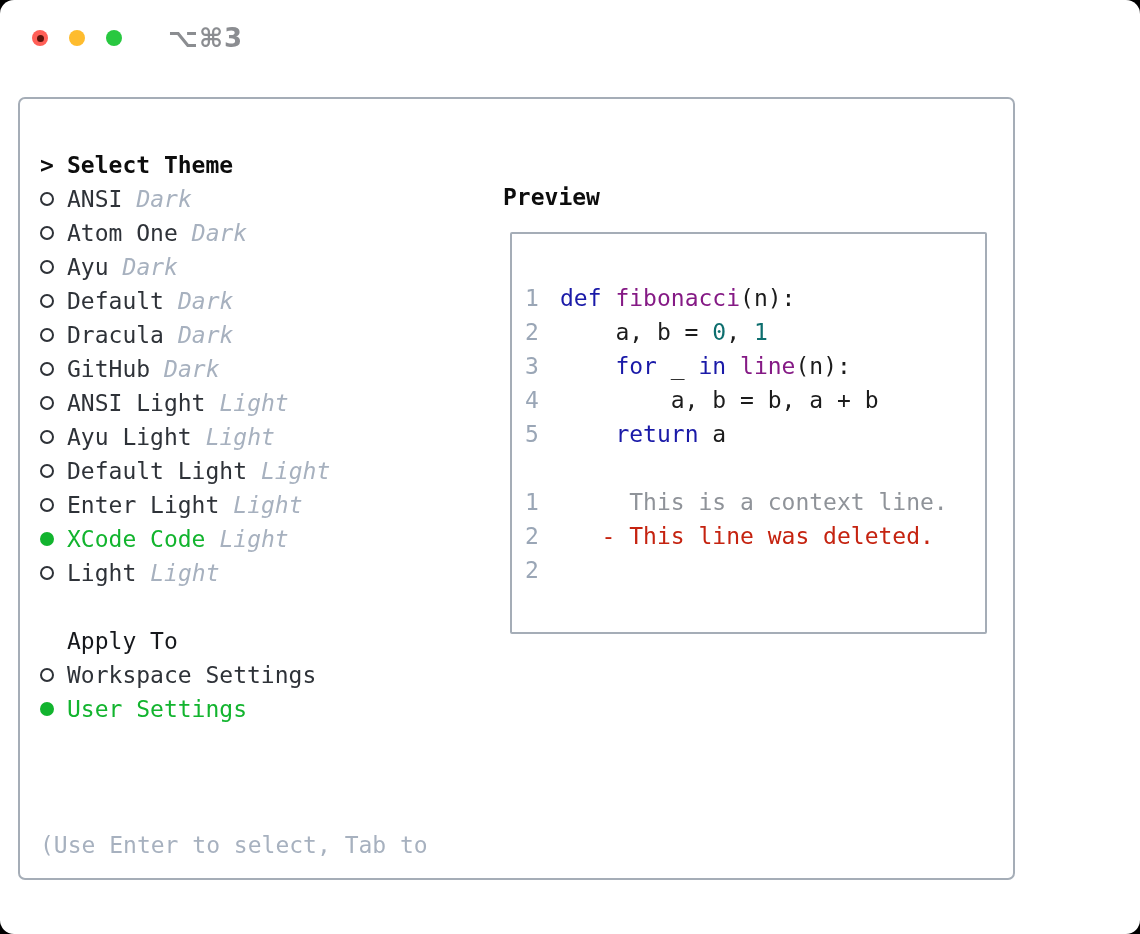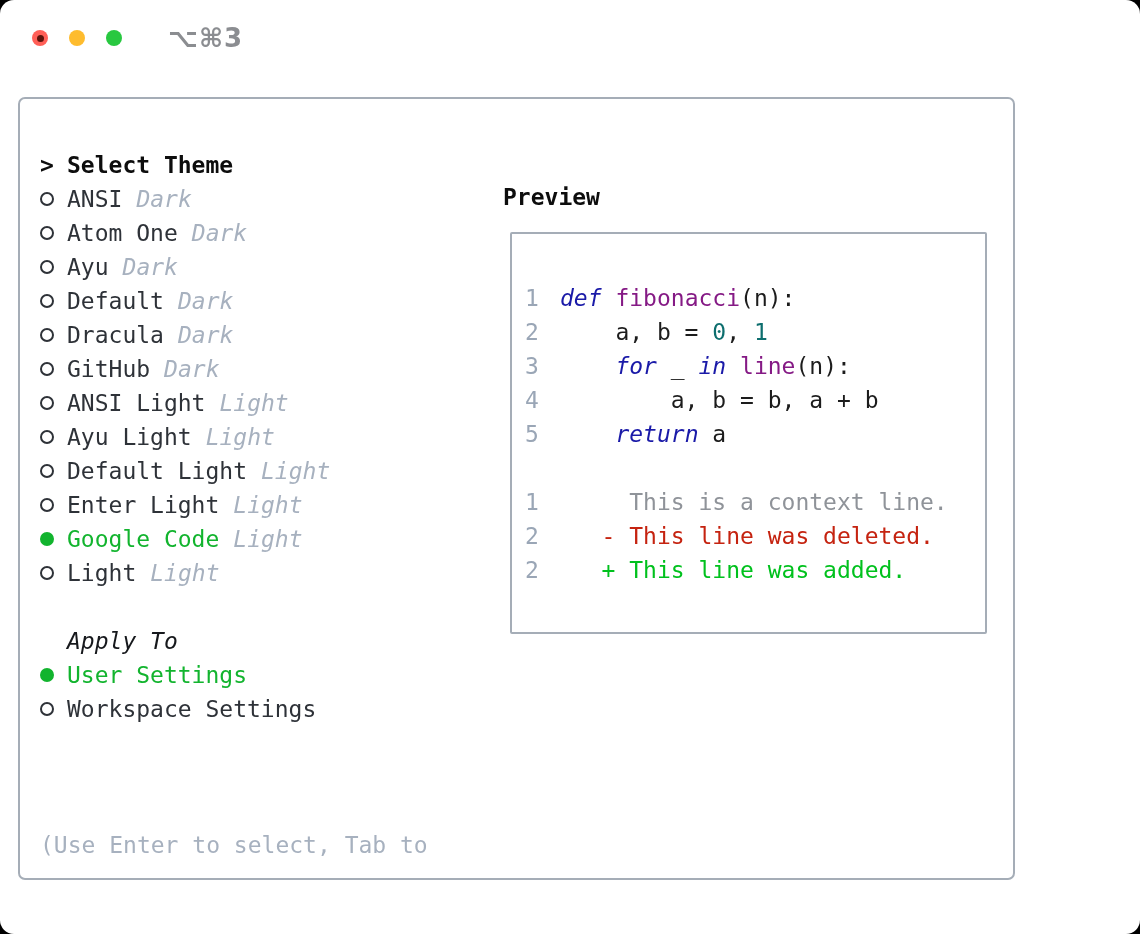--- a/index.html
+++ b/index.html
@@ -35,33 +35,33 @@
   .row{display:flex;align-items:center;height:34px;font-size:23px;white-space:pre;}
   .bullet-col{width:27px;display:inline-flex;align-items:center;flex:0 0 27px;}
   .prompt{font-weight:bold;color:#0d0d0d;}
   .list-title{font-weight:bold;color:#0d0d0d;}
   .radio{width:14px;height:14px;border:2px solid var(--text_dark);border-radius:50%;box-sizing:border-box;display:inline-block;}
   .radio.filled{background:var(--accent_green);border-color:var(--accent_green);}
   .theme-name{color:var(--text_dark);}
   .row.selected .theme-name{color:var(--accent_green);}
   .theme-variant{color:var(--muted);margin-left:14px;font-style:italic;}
   .apply-block{margin-top:34px;}
-  .apply-title{color:#16181c;font-style:italic;}
+  .apply-title{color:#16181c;}
   .hint{margin-top:34px;font-size:23px;line-height:34px;color:var(--muted);white-space:pre;}
   
   .preview-title{font-size:23px;font-weight:bold;color:#0d0d0d;height:34px;display:flex;align-items:center;}
   .preview-box{
     margin-top:18px;margin-left:7px;width:477px;height:402px;
     border:2px solid var(--border);border-radius:2px;box-sizing:border-box;
     padding:47px 0 0 13px;overflow:hidden;
   }
   .code-line{display:flex;height:34px;align-items:center;font-size:23px;white-space:pre;}
   .gutter{display:inline-block;width:35px;flex:0 0 35px;color:var(--gutter);}
   .seg-pl{color:var(--plain);}
-  .seg-kw{color:var(--keyword_blue);font-style:italic;}
+  .seg-kw{color:var(--keyword_blue);}
   .seg-fn{color:var(--function_purple);}
   .seg-lit{color:var(--literal_teal);}
   .seg-ctx{color:var(--context_gray);text-align:right;}
   .seg-del{color:var(--deleted_red);}
   .seg-add{color:var(--added_green);}
 </style>
 </head>
 <body>
 
 <div class="window">
@@ -129,44 +129,44 @@
     <span class="theme-name">Default Light</span>
     <span class="theme-variant">Light</span>
   </div>
           <div class="row">
     <span class="bullet-col"><span class="radio"></span></span>
     <span class="theme-name">Enter Light</span>
     <span class="theme-variant">Light</span>
   </div>
           <div class="row selected">
     <span class="bullet-col"><span class="radio filled"></span></span>
-    <span class="theme-name">Google Code</span>
+    <span class="theme-name">XCode Code</span>
     <span class="theme-variant">Light</span>
   </div>
           <div class="row">
     <span class="bullet-col"><span class="radio"></span></span>
     <span class="theme-name">Light</span>
     <span class="theme-variant">Light</span>
   </div>
         </div>
 
       <div class="apply-block">
         <div class="row">
           <span class="bullet-col"></span>
           <span class="apply-title">Apply To</span>
         </div>
         <div id="apply-list">
+            <div class="row">
+    <span class="bullet-col"><span class="radio"></span></span>
+    <span class="theme-name">Workspace Settings</span>
+    
+  </div>
             <div class="row selected">
     <span class="bullet-col"><span class="radio filled"></span></span>
     <span class="theme-name">User Settings</span>
-    
-  </div>
-            <div class="row">
-    <span class="bullet-col"><span class="radio"></span></span>
-    <span class="theme-name">Workspace Settings</span>
     
   </div>
           </div>
       </div>
 
       <div class="hint">
         <div>(Use Enter to select, Tab to</div>
         <div>change focus)</div>
       </div>
     </div>
@@ -193,18 +193,18 @@
     <span class="gutter"></span>
   </div>
           <div class="code-line">
     <span class="gutter">1</span>
   <span class="seg-ctx">     This is a context line.</span></div>
           <div class="code-line">
     <span class="gutter">2</span>
   <span class="seg-del">   - This line was deleted.</span></div>
           <div class="code-line">
     <span class="gutter">2</span>
-  <span class="seg-add">   + This line was added.</span></div>
+  </div>
         </div>
     </div>
 
   </div>
 </div>
 
 </body></html>

